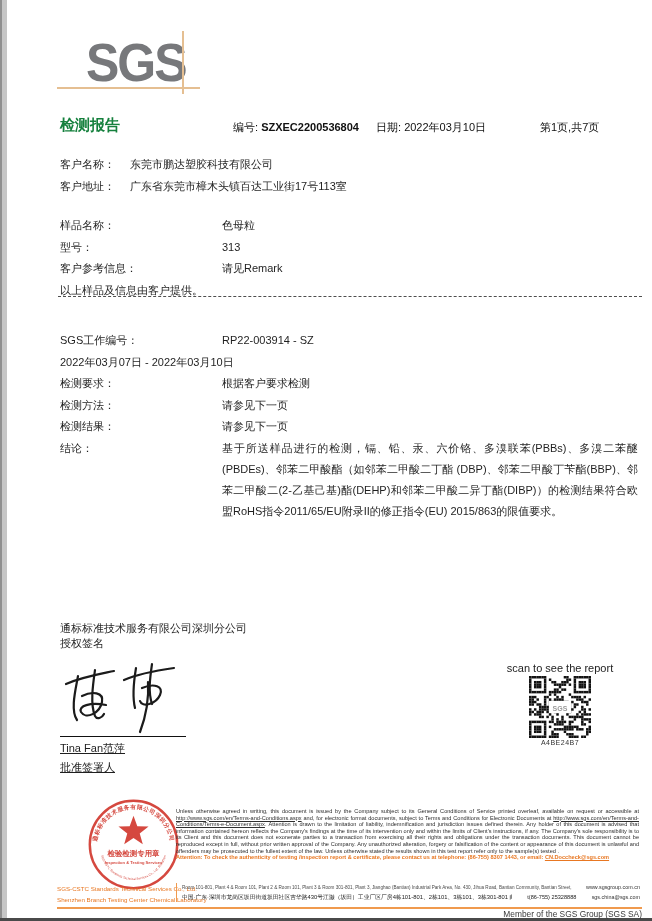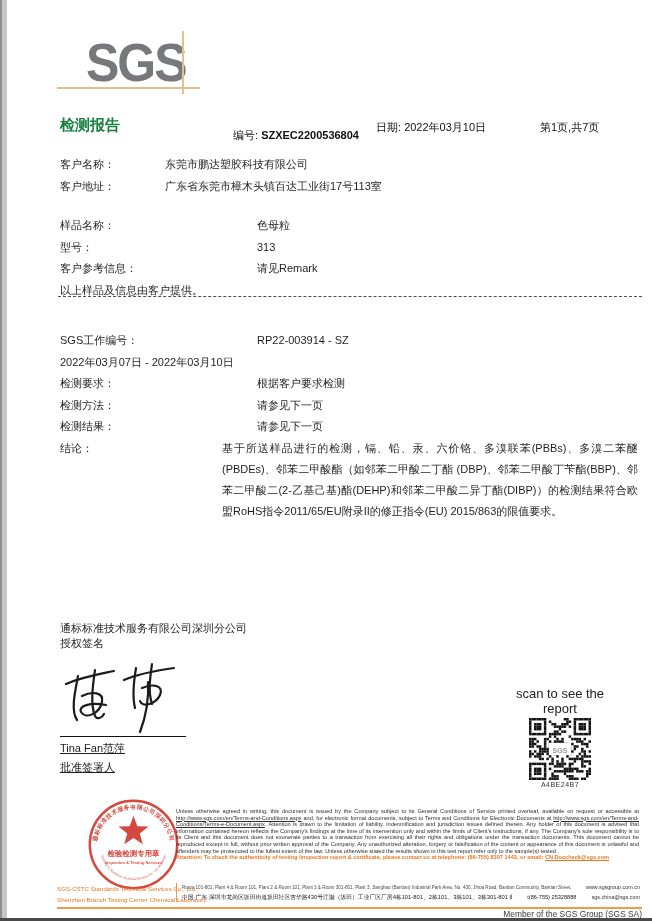--- a/index.html
+++ b/index.html
@@ -13,42 +13,42 @@
   .edge-left{left:0;top:0;width:7px;height:921px;background:linear-gradient(to right,#8f8f8f 0,#8f8f8f 2px,#c6c6c6 2px,#c6c6c6 100%);}
   .edge-bottom{left:0;bottom:0;width:652px;height:3px;background:#4a4a4a;}
   
   .sgs-logo{left:86px;top:36px;font-size:50px;font-weight:bold;color:#77787b;letter-spacing:-2px;line-height:1;transform:scaleY(1.06);transform-origin:top left;}
   .logo-hline{left:57px;top:87px;width:143px;height:2px;background:#e5bf92;}
   .logo-vline{left:182px;top:31px;width:2px;height:63px;background:#e5bf92;}
   
   .title{left:60px;top:116px;font-size:15px;font-weight:bold;color:#15803d;}
   .meta{font-size:11px;color:#111;top:120px;}
   .meta .v{font-weight:bold;}
-  .m-no{left:233px;margin-top:8px;} .m-date{left:376px;text-align:right;} .m-page{left:540px;}
+  .m-no{left:233px;} .m-date{left:376px;text-align:right;} .m-page{left:540px;}
   
   .rows{left:60px;top:154px;width:582px;}
   .rows2{left:60px;top:330px;width:582px;}
-  .row{display:flex;font-size:11px;line-height:21.5px;height:21.5px;gap:35px;}
+  .row{display:flex;font-size:11px;line-height:21.5px;height:21.5px;}
   .row .lbl{flex:0 0 70px;}
   .row .lbl-w{flex:0 0 162px;}
   .gap{height:18px;}
   .note{font-size:11px;line-height:21.5px;}
   .dashline{left:58px;top:296px;width:584px;border-top:1.3px dashed #4e4e4e;}
   .conc{display:flex;font-size:11px;line-height:21px;}
   .conc .lbl-w{flex:0 0 162px;line-height:21px;}
   .conc .txt{width:416px;text-align:justify;}
   
   .sig-company{left:60px;top:621px;font-size:11px;line-height:15px;}
   .sig-svg{left:62px;top:658px;}
   .sig-line{left:60px;top:736px;width:126px;border-top:1.6px solid #111;}
   .sig-name{left:60px;top:741px;font-size:11px;text-decoration:underline;}
   .sig-role{left:60px;top:760px;font-size:11px;text-decoration:underline;}
   
   .qr-wrap{left:503px;top:662px;width:114px;text-align:center;}
-  .qr-cap{font-size:13px;color:#222;margin-bottom:2px;margin-top:24px;}
+  .qr-cap{font-size:11px;color:#222;margin-bottom:2px;}
   .qr-box{width:62px;height:62px;margin:0 auto;}
   .qr-code{font-size:7px;color:#333;letter-spacing:.5px;margin-top:1px;}
   
   .stamp{left:87px;top:798px;opacity:.93;}
   
   .f-company{left:57px;top:883px;font-size:6.2px;line-height:11px;color:#e87722;white-space:nowrap;}
   .disclaimer{left:176px;top:808px;width:463px;font-size:5.6px;line-height:6.6px;color:#2e2e2e;text-align:justify;}
   .disclaimer .link{text-decoration:underline;}
   .attention{color:#e87722;font-weight:bold;}
   .attention .link{text-decoration:underline;}

